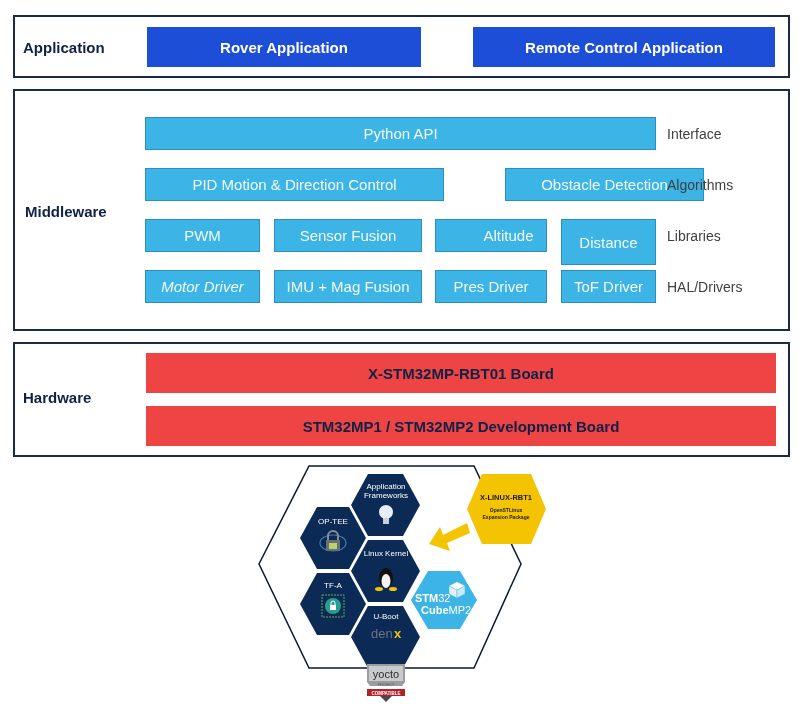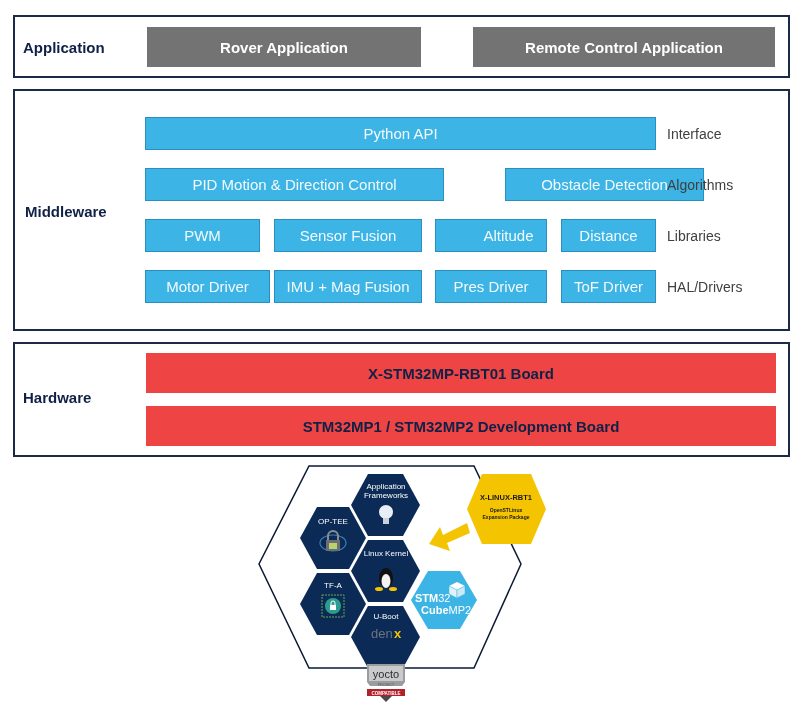--- a/index.html
+++ b/index.html
@@ -1,20 +1,20 @@
 <!DOCTYPE html>
 <html><head>
 <meta charset="utf-8">
 <style>
   html, body { margin:0; padding:0; background:#ffffff; }
   body { width:808px; height:720px; position:relative; overflow:hidden;
          font-family:"Liberation Sans", sans-serif; }
   .layer { position:absolute; border:2px solid #1b2a47; box-sizing:border-box; background:#fff; }
   .layer-label { position:absolute; font-weight:bold; color:#0f2147; font-size:15px; }
-  .app-box { position:absolute; background:#737373; color:#fff; font-weight:bold; font-size:15px;
+  .app-box { position:absolute; background:#1d4ed8; color:#fff; font-weight:bold; font-size:15px;
              display:flex; align-items:center; justify-content:center; }
   .mw-box { position:absolute; background:#3cb4e5; border:1px solid #2a8fbf; box-sizing:border-box;
             color:#f2fbff; font-size:15px; display:flex; align-items:center; justify-content:center; }
   .row-label { position:absolute; font-size:14px; color:#404040; }
   .hw-box { position:absolute; background:#ef4444; color:#0f2147; font-weight:bold; font-size:15px;
             display:flex; align-items:center; justify-content:center; }
   svg text { font-family:"Liberation Sans", sans-serif; }
 </style>
 </head>
 <body>
@@ -31,24 +31,24 @@
 <div class="mw-box" style="left:145px;top:117px;width:511px;height:33px;">Python API</div>
 <span class="row-label" style="left:667px;top:126px;">Interface</span>
 
 <div class="mw-box" style="left:145px;top:168px;width:299px;height:33px;">PID Motion &amp; Direction Control</div>
 <div class="mw-box" style="left:457px;top:168px;width:199px;height:33px;margin-left:48px;">Obstacle Detection</div>
 <span class="row-label" style="left:667px;top:177px;">Algorithms</span>
 
 <div class="mw-box" style="left:145px;top:219px;width:115px;height:33px;">PWM</div>
 <div class="mw-box" style="left:274px;top:219px;width:148px;height:33px;">Sensor Fusion</div>
 <div class="mw-box" style="left:435px;top:219px;width:112px;height:33px;padding-left:35px;">Altitude</div>
-<div class="mw-box" style="left:561px;top:219px;width:95px;height:33px;">Distance</div>
+<div class="mw-box" style="left:561px;top:219px;width:95px;height:46px;">Distance</div>
 <span class="row-label" style="left:667px;top:228px;">Libraries</span>
 
-<div class="mw-box" style="left:145px;top:270px;width:125px;height:33px;">Motor Driver</div>
+<div class="mw-box" style="left:145px;top:270px;width:115px;height:33px;font-style:italic;">Motor Driver</div>
 <div class="mw-box" style="left:274px;top:270px;width:148px;height:33px;">IMU + Mag Fusion</div>
 <div class="mw-box" style="left:435px;top:270px;width:112px;height:33px;">Pres Driver</div>
 <div class="mw-box" style="left:561px;top:270px;width:95px;height:33px;">ToF Driver</div>
 <span class="row-label" style="left:667px;top:279px;">HAL/Drivers</span>
 
 <div class="layer" style="left:13px;top:342px;width:777px;height:115px;">
   <span class="layer-label" style="left:8px;top:45px;">Hardware</span>
 </div>
 <div class="hw-box" style="left:146px;top:353px;width:630px;height:40px;">X-STM32MP-RBT01 Board</div>
 <div class="hw-box" style="left:146px;top:406px;width:630px;height:40px;">STM32MP1 / STM32MP2 Development Board</div>

